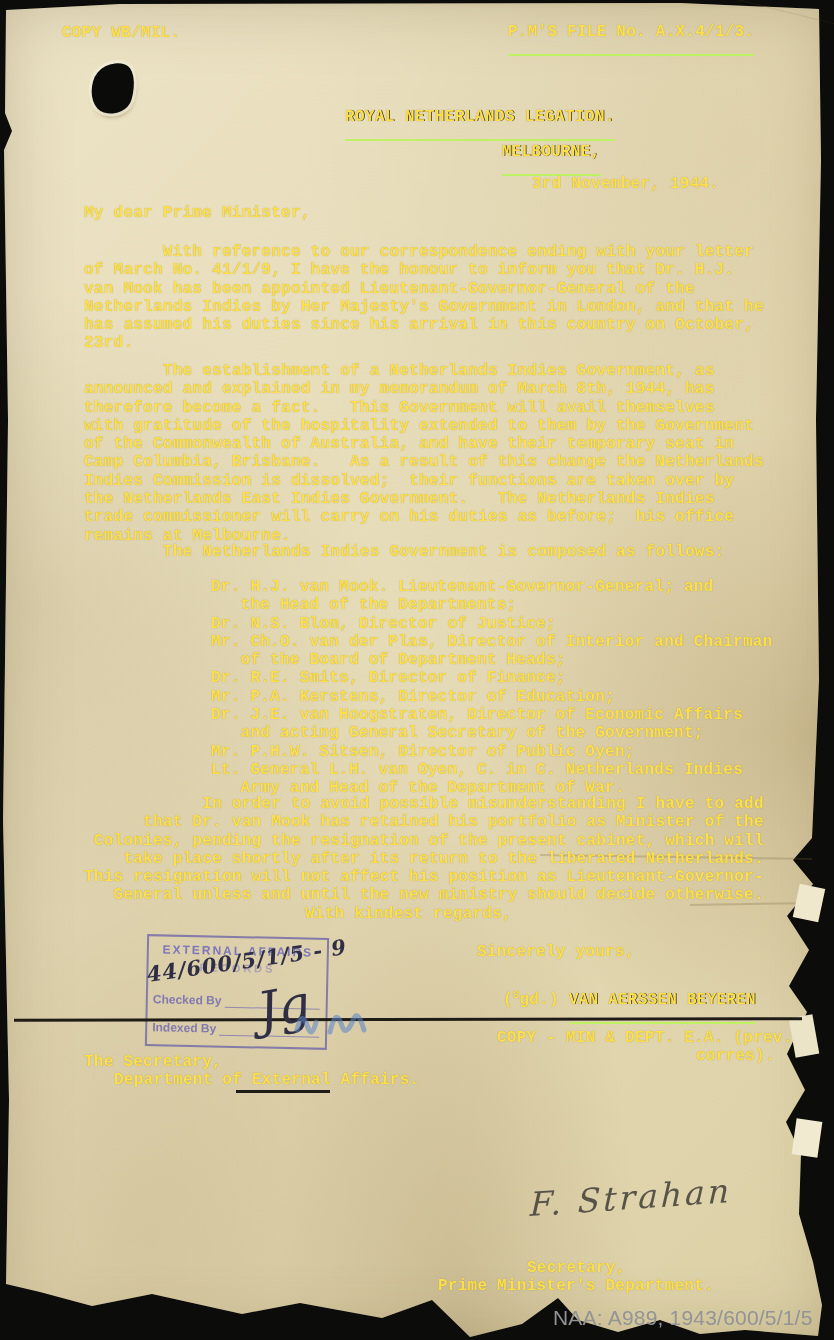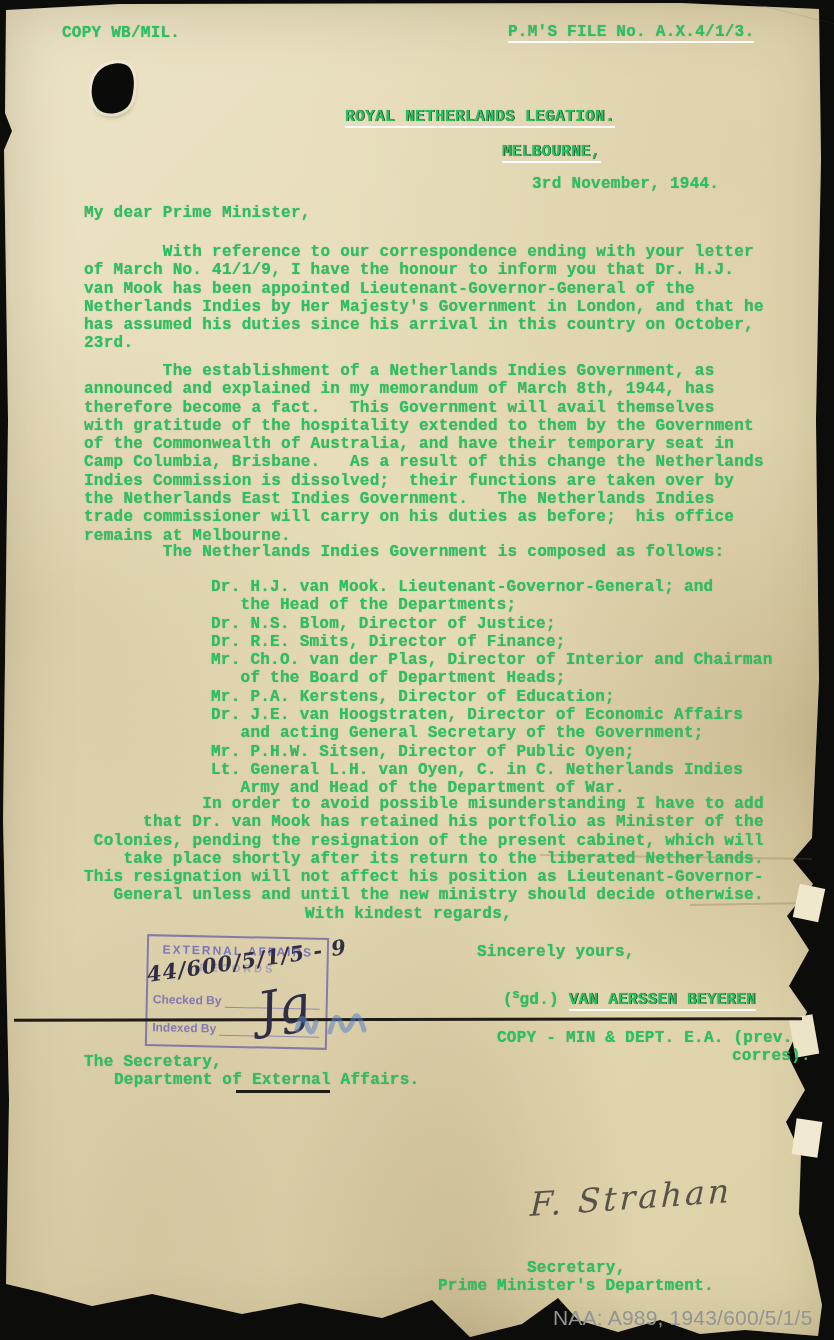--- a/index.html
+++ b/index.html
@@ -20,24 +20,24 @@
       793px 860px,813px 884px,787px 916px,809px 950px,789px 986px,807px 1012px,
       787px 1054px,805px 1090px,786px 1122px,801px 1154px,799px 1214px,813px 1262px,
       822px 1305px,818px 1336px,
       745px 1330px,700px 1334px,660px 1320px,618px 1332px,578px 1320px,558px 1298px,
       522px 1324px,470px 1337px,432px 1300px,382px 1318px,300px 1303px,242px 1314px,
       152px 1294px,92px 1306px,40px 1292px,
       6px 1284px,9px 1100px,3px 820px,8px 420px,4px 150px,12px 131px,5px 113px);}
   .crease{position:absolute;z-index:2;background:rgba(115,95,55,.25);}
   .flap{position:absolute;z-index:2;}
   
-  .t{position:absolute;z-index:5;white-space:pre;color:#22c55e;font-weight:700;
+  .t{position:absolute;z-index:5;white-space:pre;color:#fde047;font-weight:700;
      font-size:16px;line-height:18.3px;letter-spacing:.25px;
      text-shadow:0 0 1px rgba(46,42,36,.4);}
-  .u{border-bottom:2px solid #ffffff;padding-bottom:0px;}
+  .u{border-bottom:2px solid #bef264;padding-bottom:13px;}
   .heavy{text-shadow:.7px 0 #2e2a24,0 0 1px rgba(46,42,36,.5);}
   .t sup{font-size:11px;vertical-align:6px;letter-spacing:0;}
   .rule{position:absolute;z-index:4;background:#1f1c17;}
   
   #stamp{position:absolute;left:146px;top:936px;width:178px;height:108px;z-index:3;
     border:2px solid rgba(104,95,168,.75);transform:rotate(1.2deg);
     font-family:"Liberation Sans","DejaVu Sans",sans-serif;color:#7e76ba;}
   .stamp-line{position:absolute;width:100%;text-align:center;font-weight:700;}
   .stamp-row{position:absolute;left:5px;right:6px;display:flex;align-items:flex-end;
     font-size:12px;font-weight:700;color:rgba(116,107,178,.85);}
@@ -88,38 +88,38 @@
 therefore become a fact.   This Government will avail themselves
 with gratitude of the hospitality extended to them by the Government
 of the Commonwealth of Australia, and have their temporary seat in
 Camp Columbia, Brisbane.   As a result of this change the Netherlands
 Indies Commission is dissolved;  their functions are taken over by
 the Netherlands East Indies Government.   The Netherlands Indies
 trade commissioner will carry on his duties as before;  his office
 remains at Melbourne.</div>
   <div class="t" style="left:84px;top:543px;">        The Netherlands Indies Government is composed as follows:</div>
   <div class="t" style="left:211px;top:578px;"><div class="member-line">Dr. H.J. van Mook. Lieutenant-Governor-General; and
-   the Head of the Departments;</div><div class="member-line">Dr. N.S. Blom, Director of Justice;</div><div class="member-line">Dr. R.E. Smits, Director of Finance;</div><div class="member-line">Mr. Ch.O. van der Plas, Director of Interior and Chairman
-   of the Board of Department Heads;</div><div class="member-line">Mr. P.A. Kerstens, Director of Education;</div><div class="member-line">Dr. J.E. van Hoogstraten, Director of Economic Affairs
+   the Head of the Departments;</div><div class="member-line">Dr. N.S. Blom, Director of Justice;</div><div class="member-line">Mr. Ch.O. van der Plas, Director of Interior and Chairman
+   of the Board of Department Heads;</div><div class="member-line">Dr. R.E. Smits, Director of Finance;</div><div class="member-line">Mr. P.A. Kerstens, Director of Education;</div><div class="member-line">Dr. J.E. van Hoogstraten, Director of Economic Affairs
    and acting General Secretary of the Government;</div><div class="member-line">Mr. P.H.W. Sitsen, Director of Public Oyen;</div><div class="member-line">Lt. General L.H. van Oyen, C. in C. Netherlands Indies
    Army and Head of the Department of War.</div></div>
   <div class="t" style="left:84px;top:795px;text-align:right;">        In order to avoid possible misunderstanding I have to add
 that Dr. van Mook has retained his portfolio as Minister of the
 Colonies, pending the resignation of the present cabinet, which will
 take place shortly after its return to the liberated Netherlands.
 This resignation will not affect his position as Lieutenant-Governor-
 General unless and until the new ministry should decide otherwise.</div>
   <div class="t" style="left:305px;top:905px;">With kindest regards,</div>
   <div class="t" style="left:477px;top:943px;">Sincerely yours,</div>
   <div class="t" style="left:503px;top:986px;text-align:right;"><span>(</span><sup>S</sup><span>gd.) </span><span class="u heavy">VAN AERSSEN BEYEREN</span></div>
 
   <div class="rule" style="left:14px;top:1018px;width:788px;height:3px;transform:rotate(-.12deg);"></div>
 
   <div class="t" style="left:497px;top:1029px;text-align:center;">COPY - MIN &amp; DEPT. E.A. (prev.</div>
-  <div class="t" style="left:732px;top:1047px;">corres).</div>
+  <div class="t" style="left:696px;top:1047px;">corres).</div>
 
   <div class="t" style="left:84px;top:1053px;">The Secretary,</div>
   <div class="t" style="left:114px;top:1071px;">Department of External Affairs.</div>
   <div class="rule" style="left:236px;top:1090px;width:94px;height:3px;"></div>
 
 
   <div class="script" style="left:530px;top:1178px;font-size:33px;transform:rotate(-4deg) skewX(-6deg);letter-spacing:3px;opacity:.85;">F. Strahan</div>
 
   <div class="t" style="left:527px;top:1259px;">Secretary,</div>
   <div class="t" style="left:438px;top:1277px;">Prime Minister's Department.</div>

